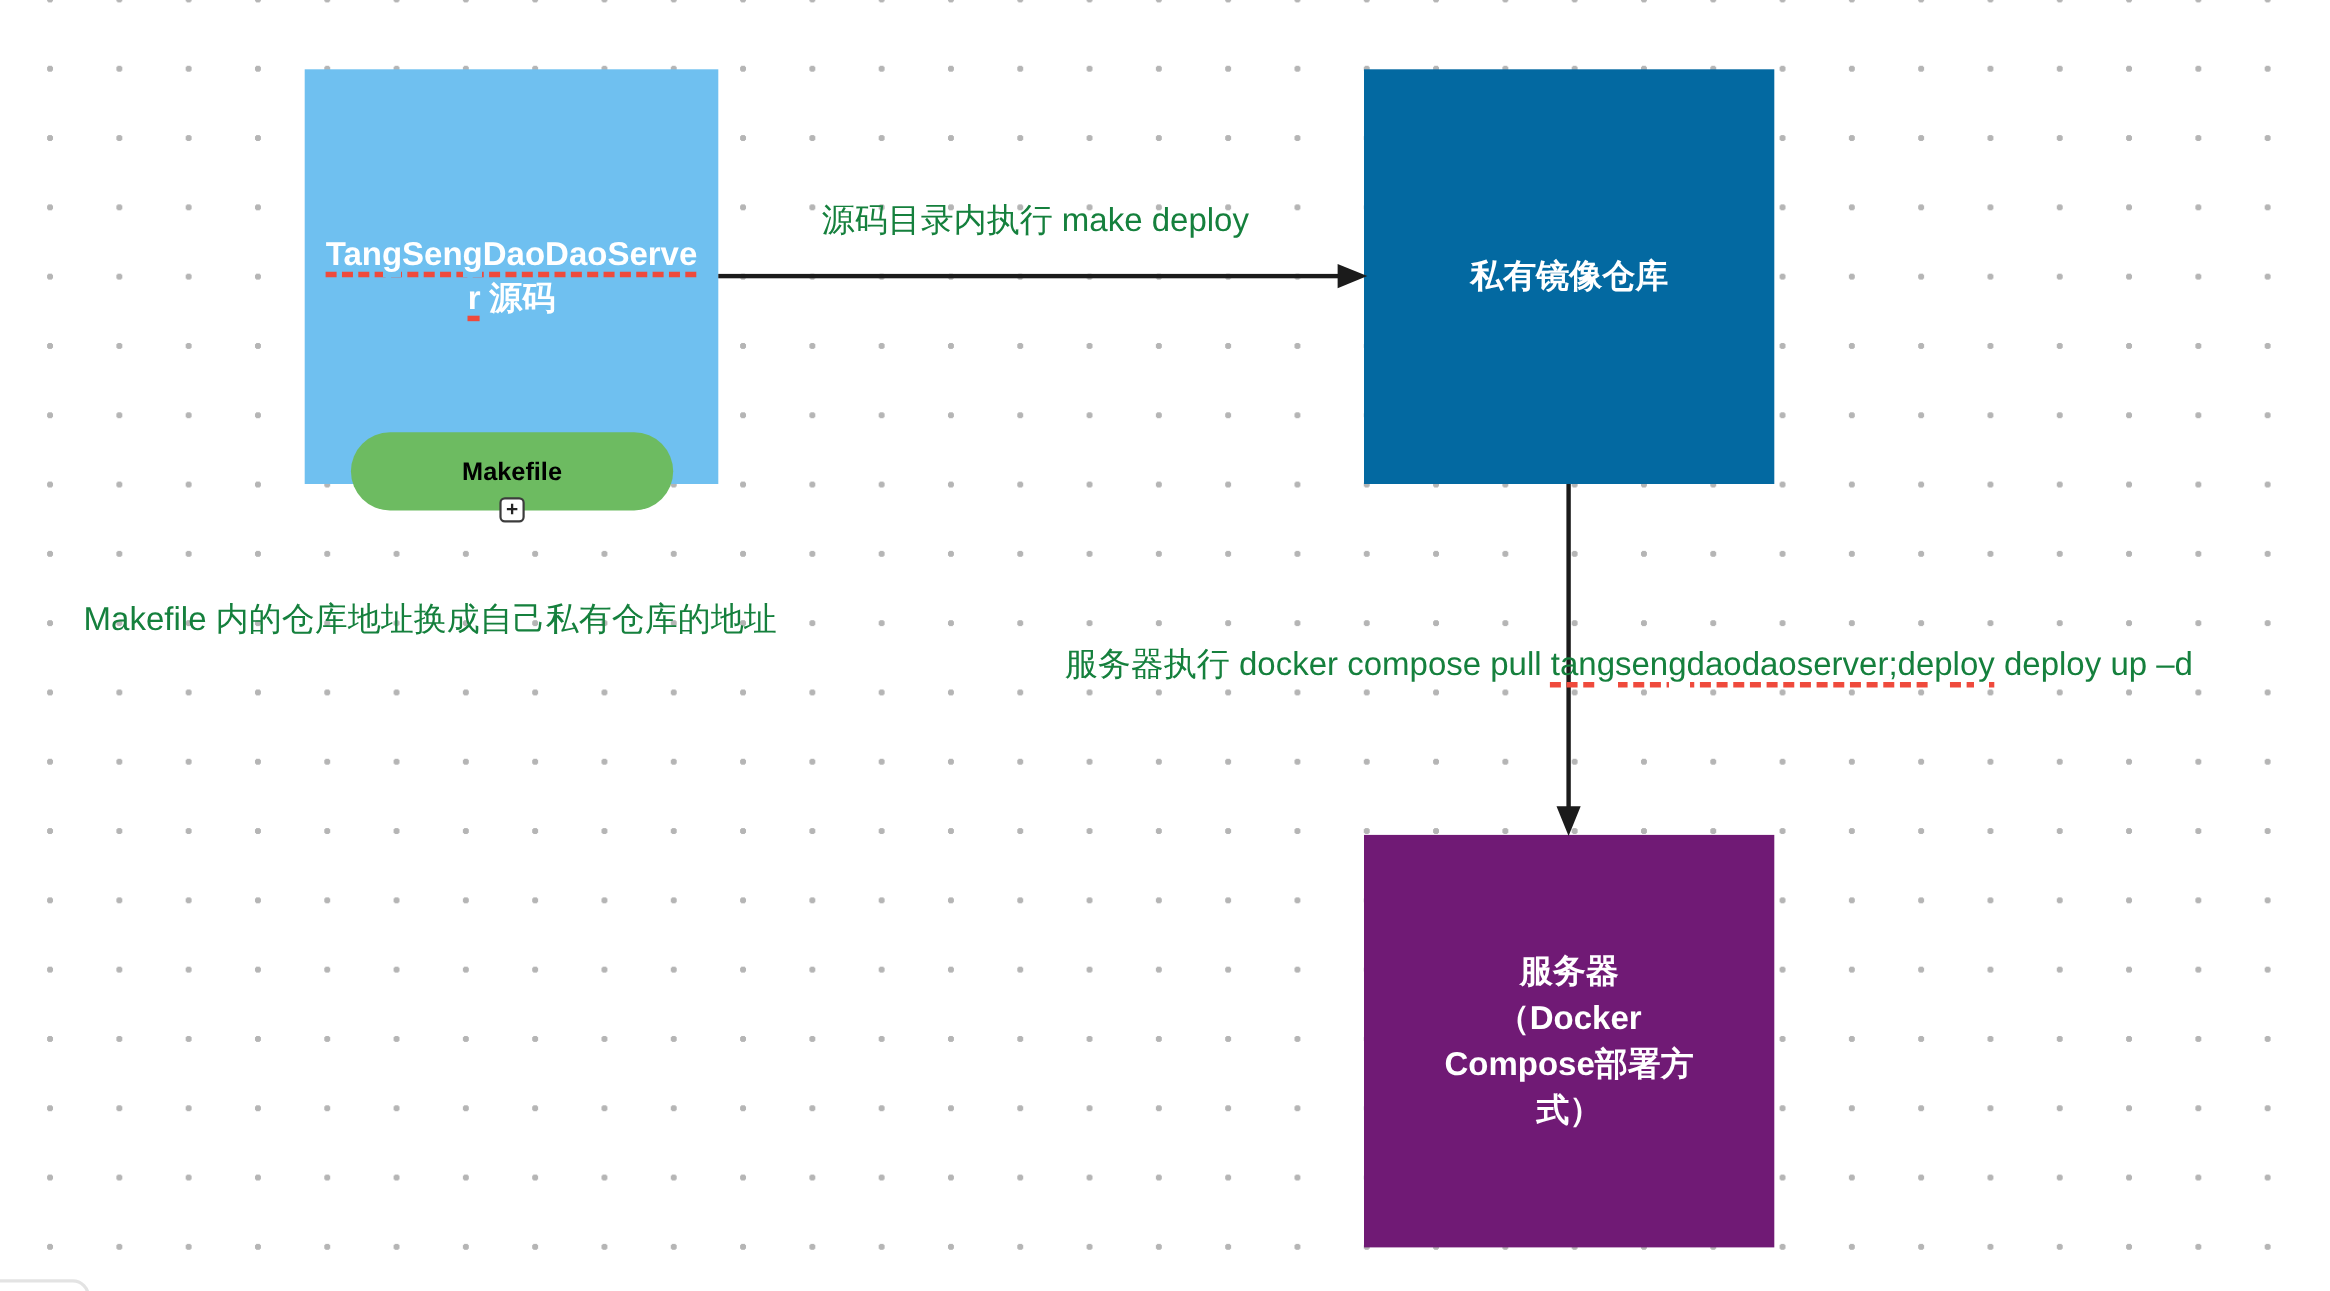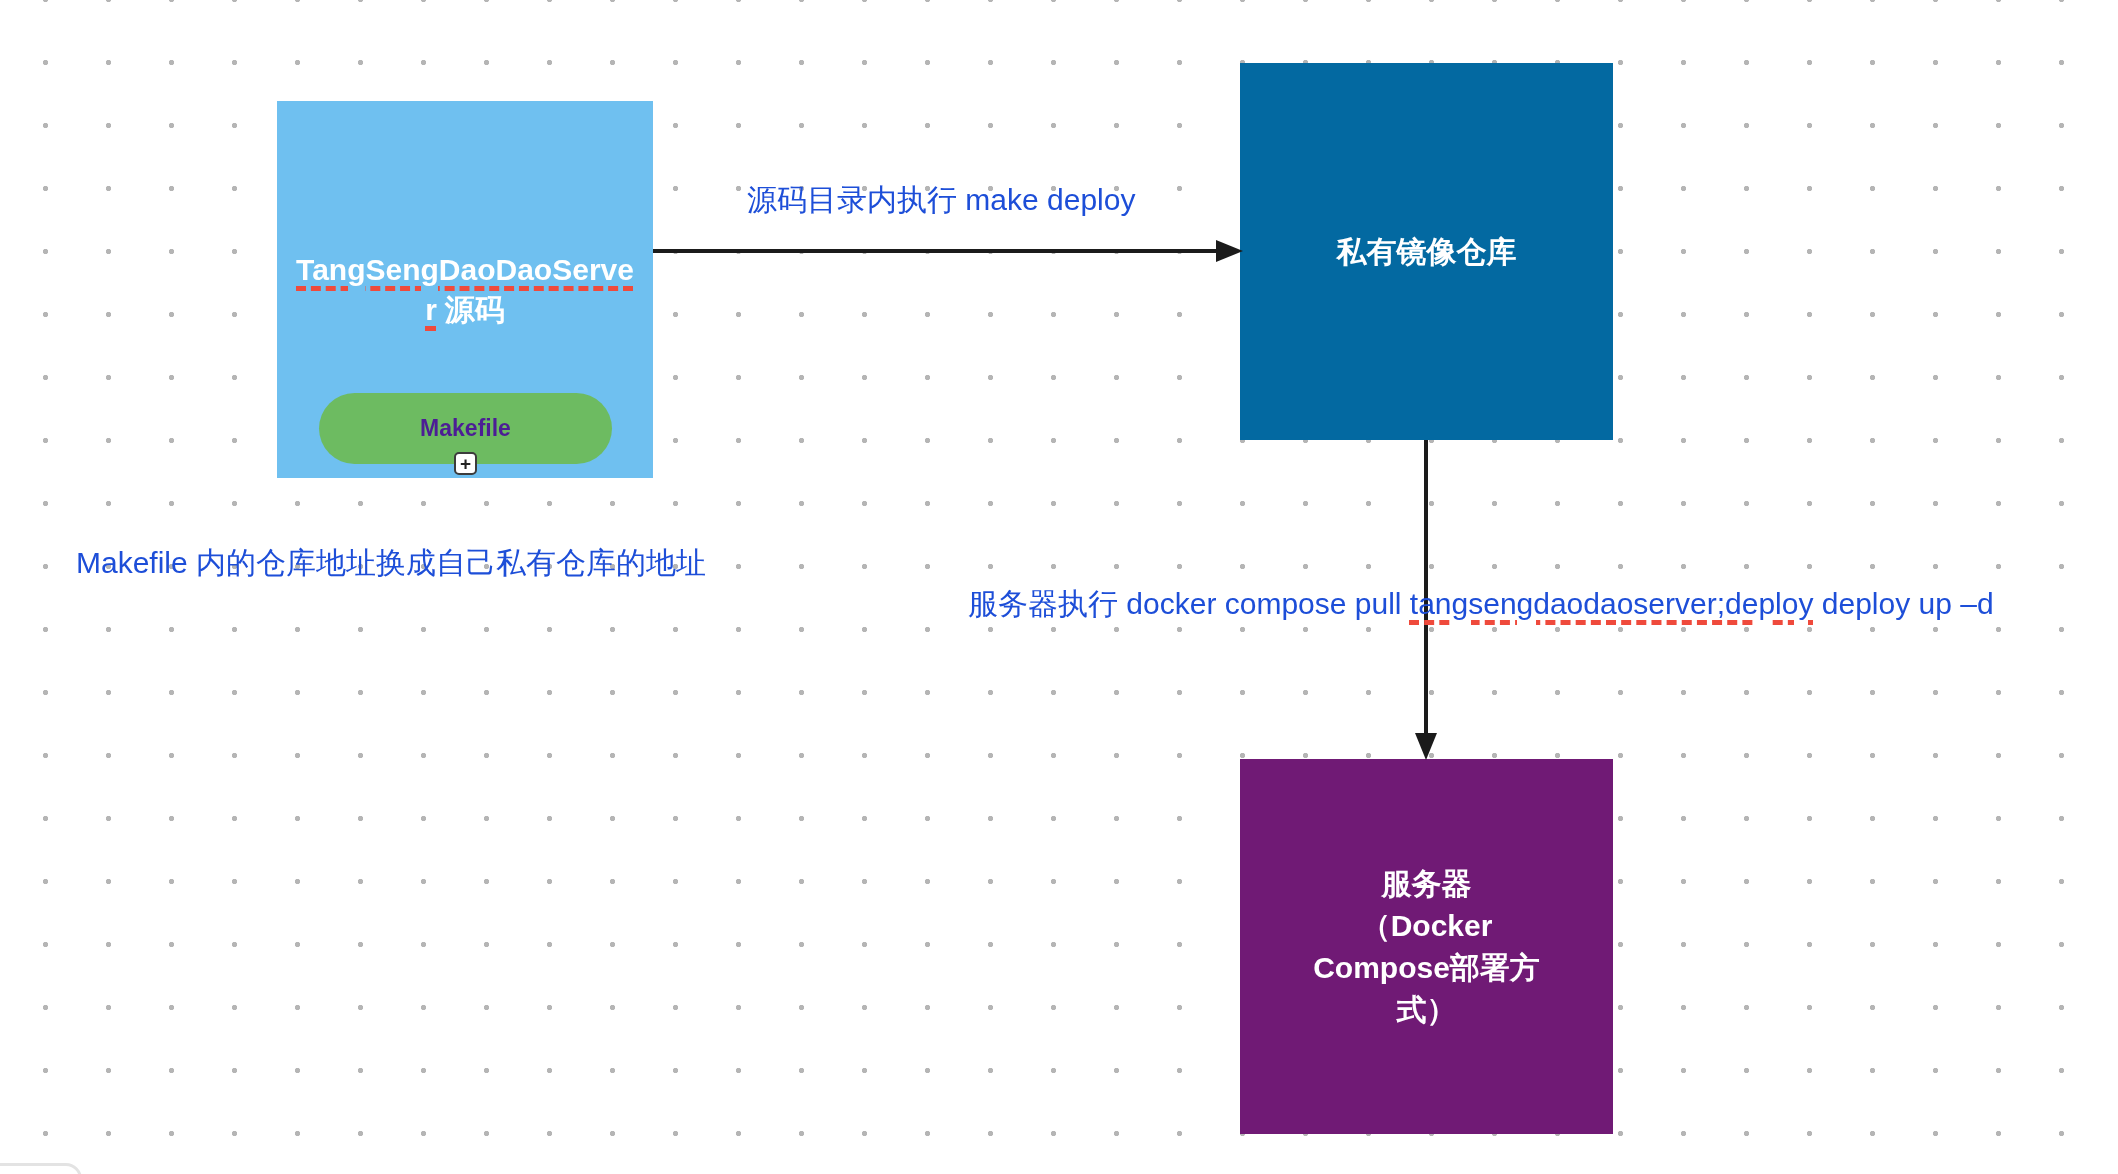--- a/index.html
+++ b/index.html
@@ -45,21 +45,21 @@
     text-underline-offset: 6px;
   }
 
   
   #badge-makefile {
     position: absolute;
     left: 319px; top: 393px;
     width: 293px; height: 71px;
     border-radius: 36px;
     display: flex; align-items: center; justify-content: center;
-    color: #4c1d95; font-weight: 600; font-size: 23px;
+    color: #000000; font-weight: 600; font-size: 23px;
     z-index: 3;
   }
   #plus-button {
     position: absolute;
     left: 454px; top: 452px;
     width: 23px; height: 23px;
     box-sizing: border-box;
     background: #ffffff;
     border: 2.5px solid #3c3c3c;
     border-radius: 5px;
@@ -84,21 +84,21 @@
     left: 1415px; top: 733px;
     border-top: 27px solid #1b1b1b;
     border-left: 11px solid transparent;
     border-right: 11px solid transparent;
   }
 
   
   .canvas-text {
     position: absolute;
     font-size: 30px;
-    color: #1d4ed8;
+    color: #15803d;
     white-space: nowrap;
     z-index: 2;
   }
   #edge-label-make-deploy  { left: 747px; top: 180px; }
   #edge-label-compose-pull { left: 968px; top: 584px; }
   #note-makefile           { left: 76px;  top: 543px; }
 
   
   #corner-widget {
     position: absolute;
@@ -108,21 +108,21 @@
     border: 3.5px solid #e3e3e3;
     border-radius: 0 16px 0 0;
     z-index: 5;
   }
 </style>
 </head>
 <body>
 
 <div>
 
-  <div class="node" id="node-source" style="background-color: rgb(111, 192, 240); margin-top: 38px;">
+  <div class="node" id="node-source" style="background-color: rgb(111, 192, 240);">
     <div class="node-title">
       <span class="squiggle">TangSengDaoDaoServer</span><span class="zh-gap">源码</span>
     </div>
   </div>
 
   <div id="badge-makefile" style="background-color: rgb(109, 187, 97);">
     <span>Makefile</span>
   </div>
 
   <div id="plus-button">

